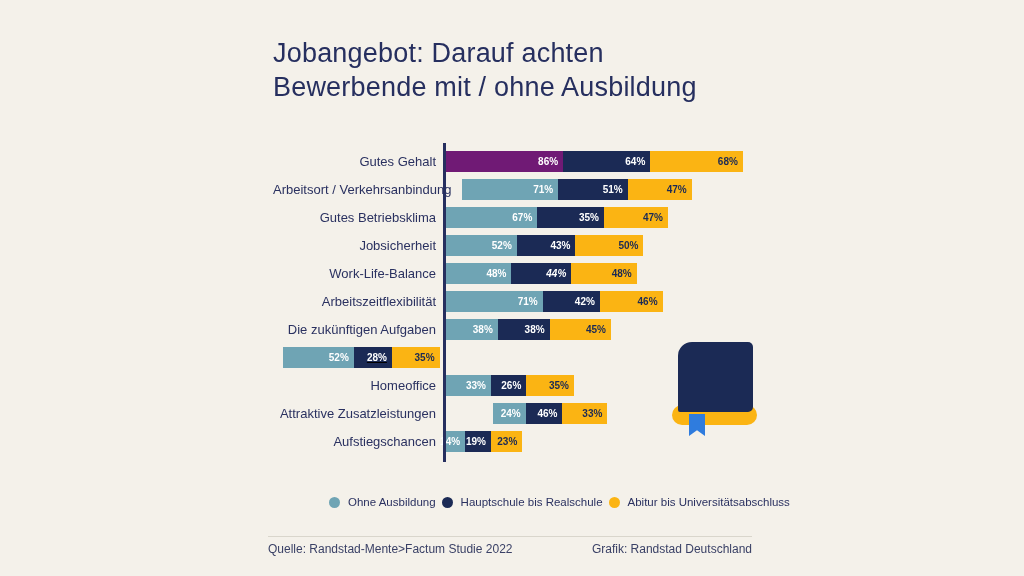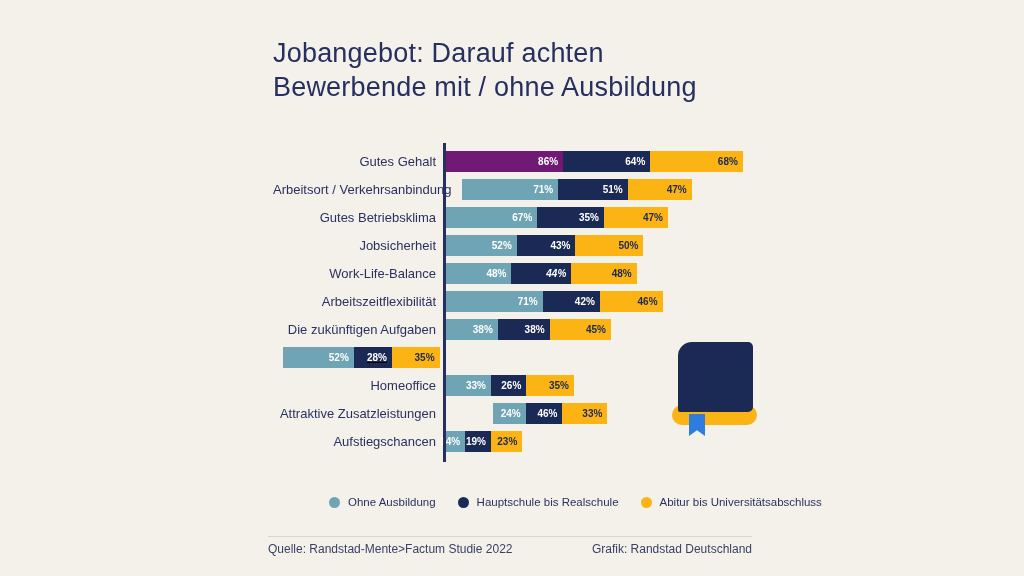--- a/index.html
+++ b/index.html
@@ -68,21 +68,21 @@
     font-weight: 600;
     padding-right: 5px;
     white-space: nowrap;
   }
   .legend {
     position: absolute;
     left: 329px;
     top: 496px;
     display: flex;
     align-items: flex-end;
-    gap: 22px;
+    gap: 6px;
   }
   .legend-item {
     display: flex;
     align-items: center;
     gap: 8px;
   }
   .legend-dot {
     width: 11px;
     height: 11px;
     border-radius: 50%;

